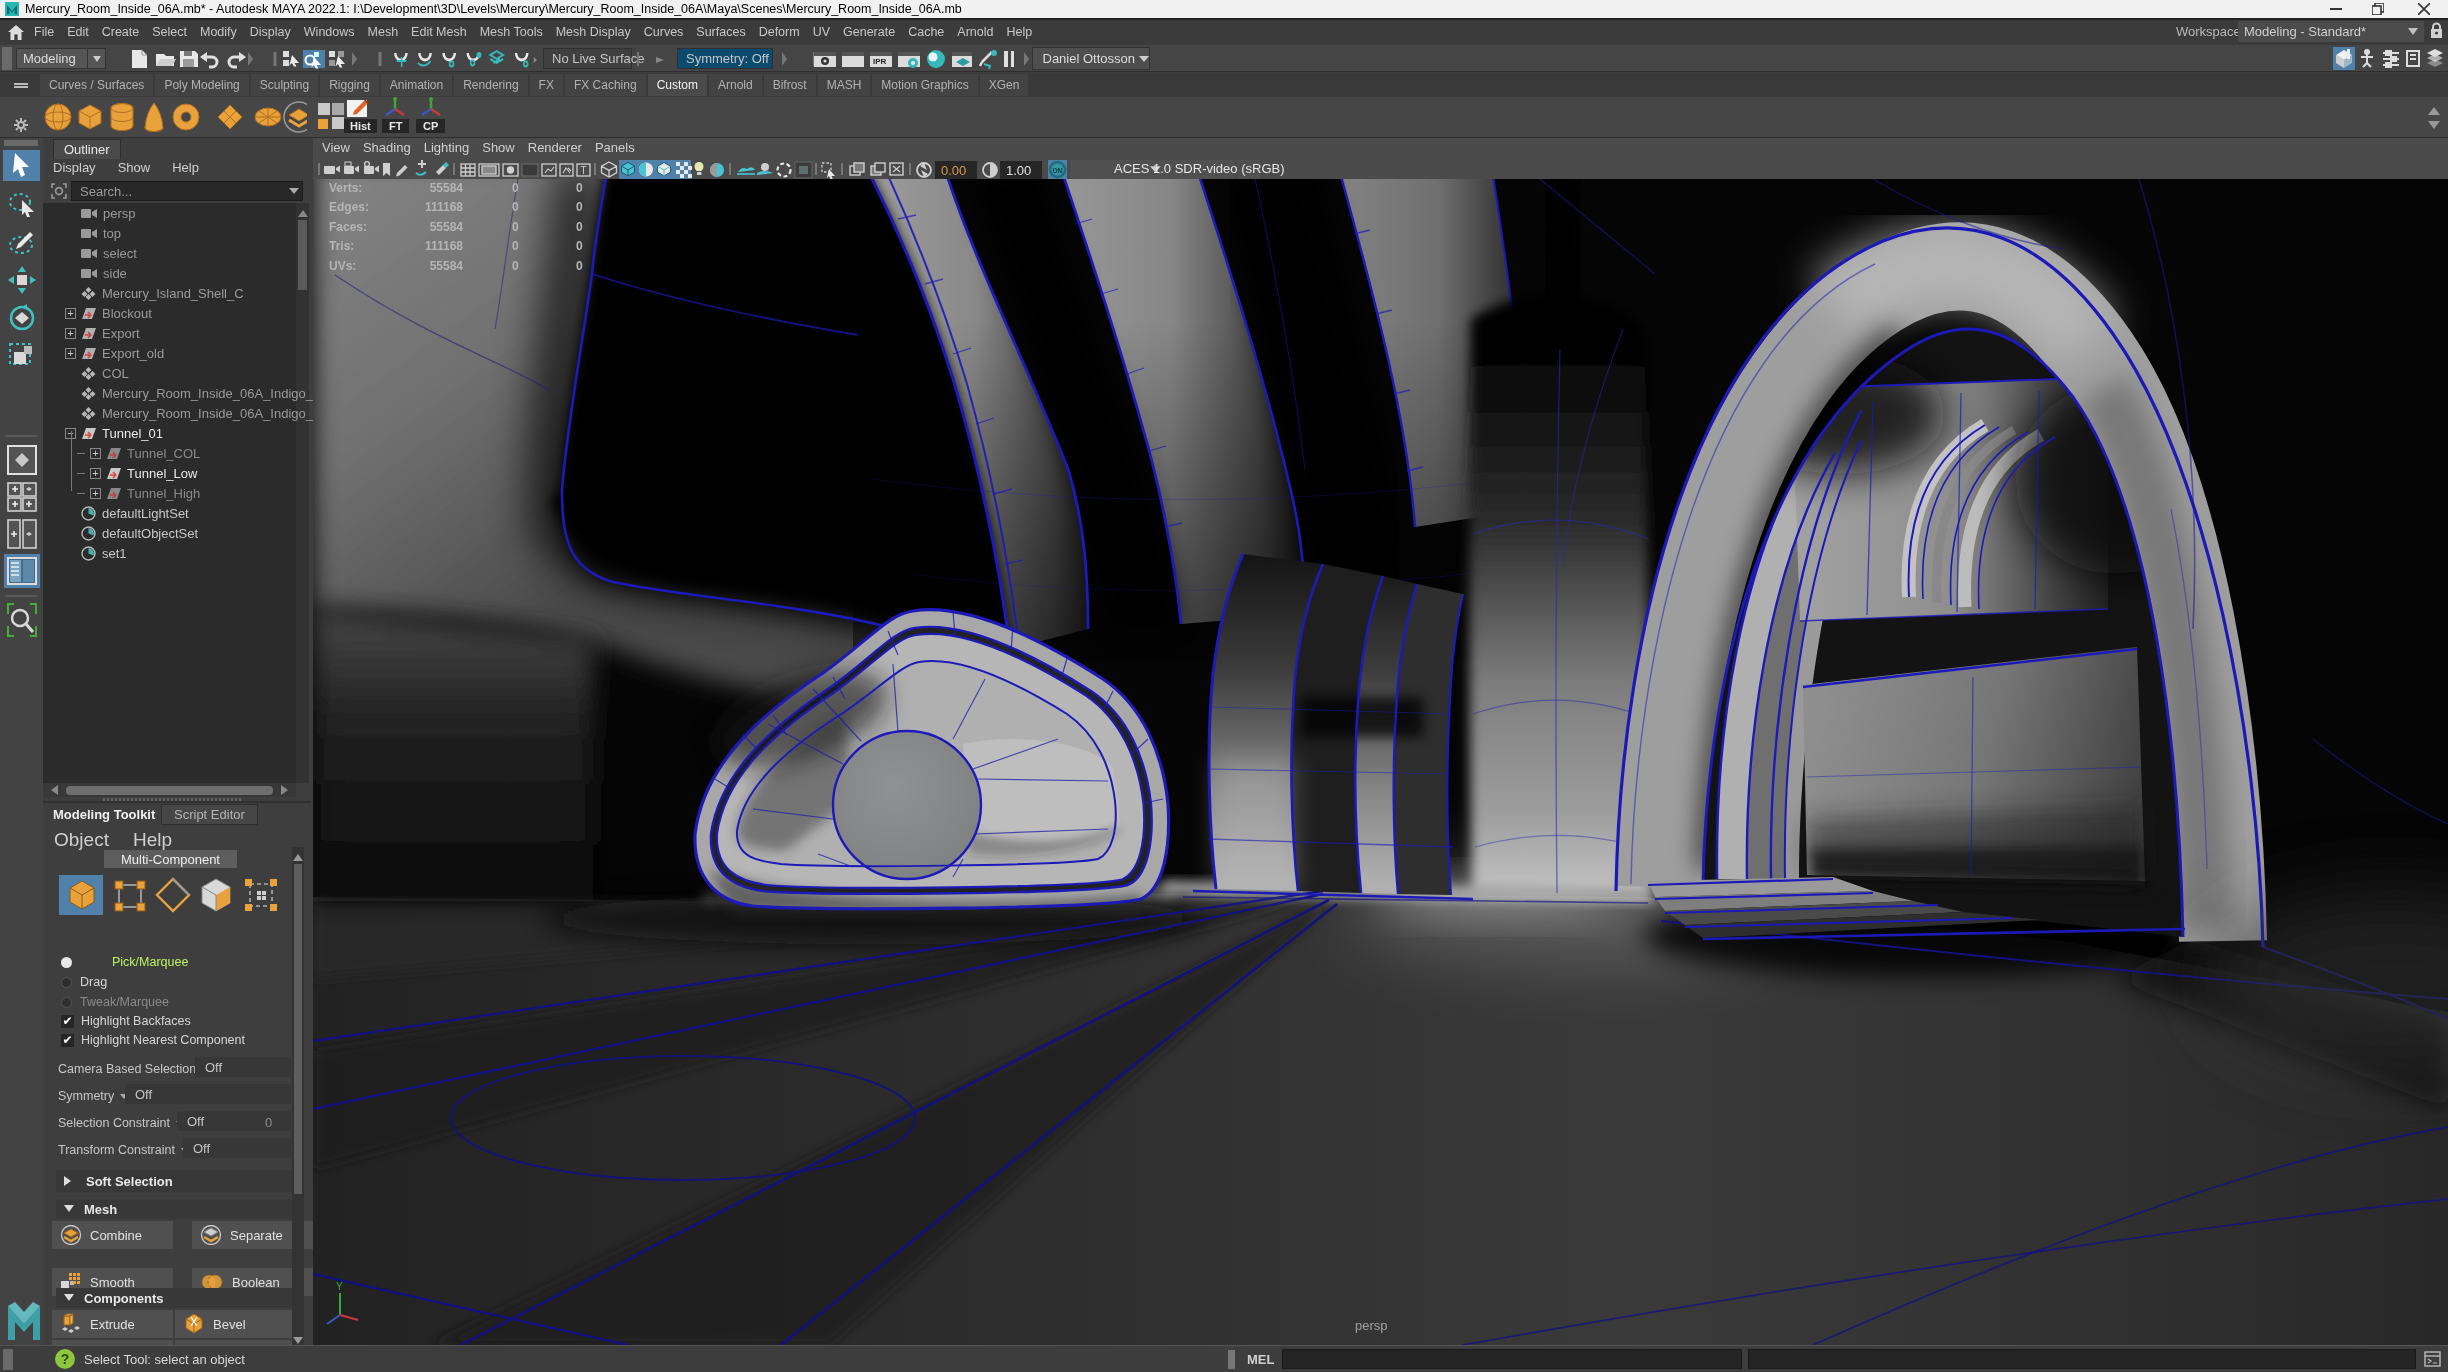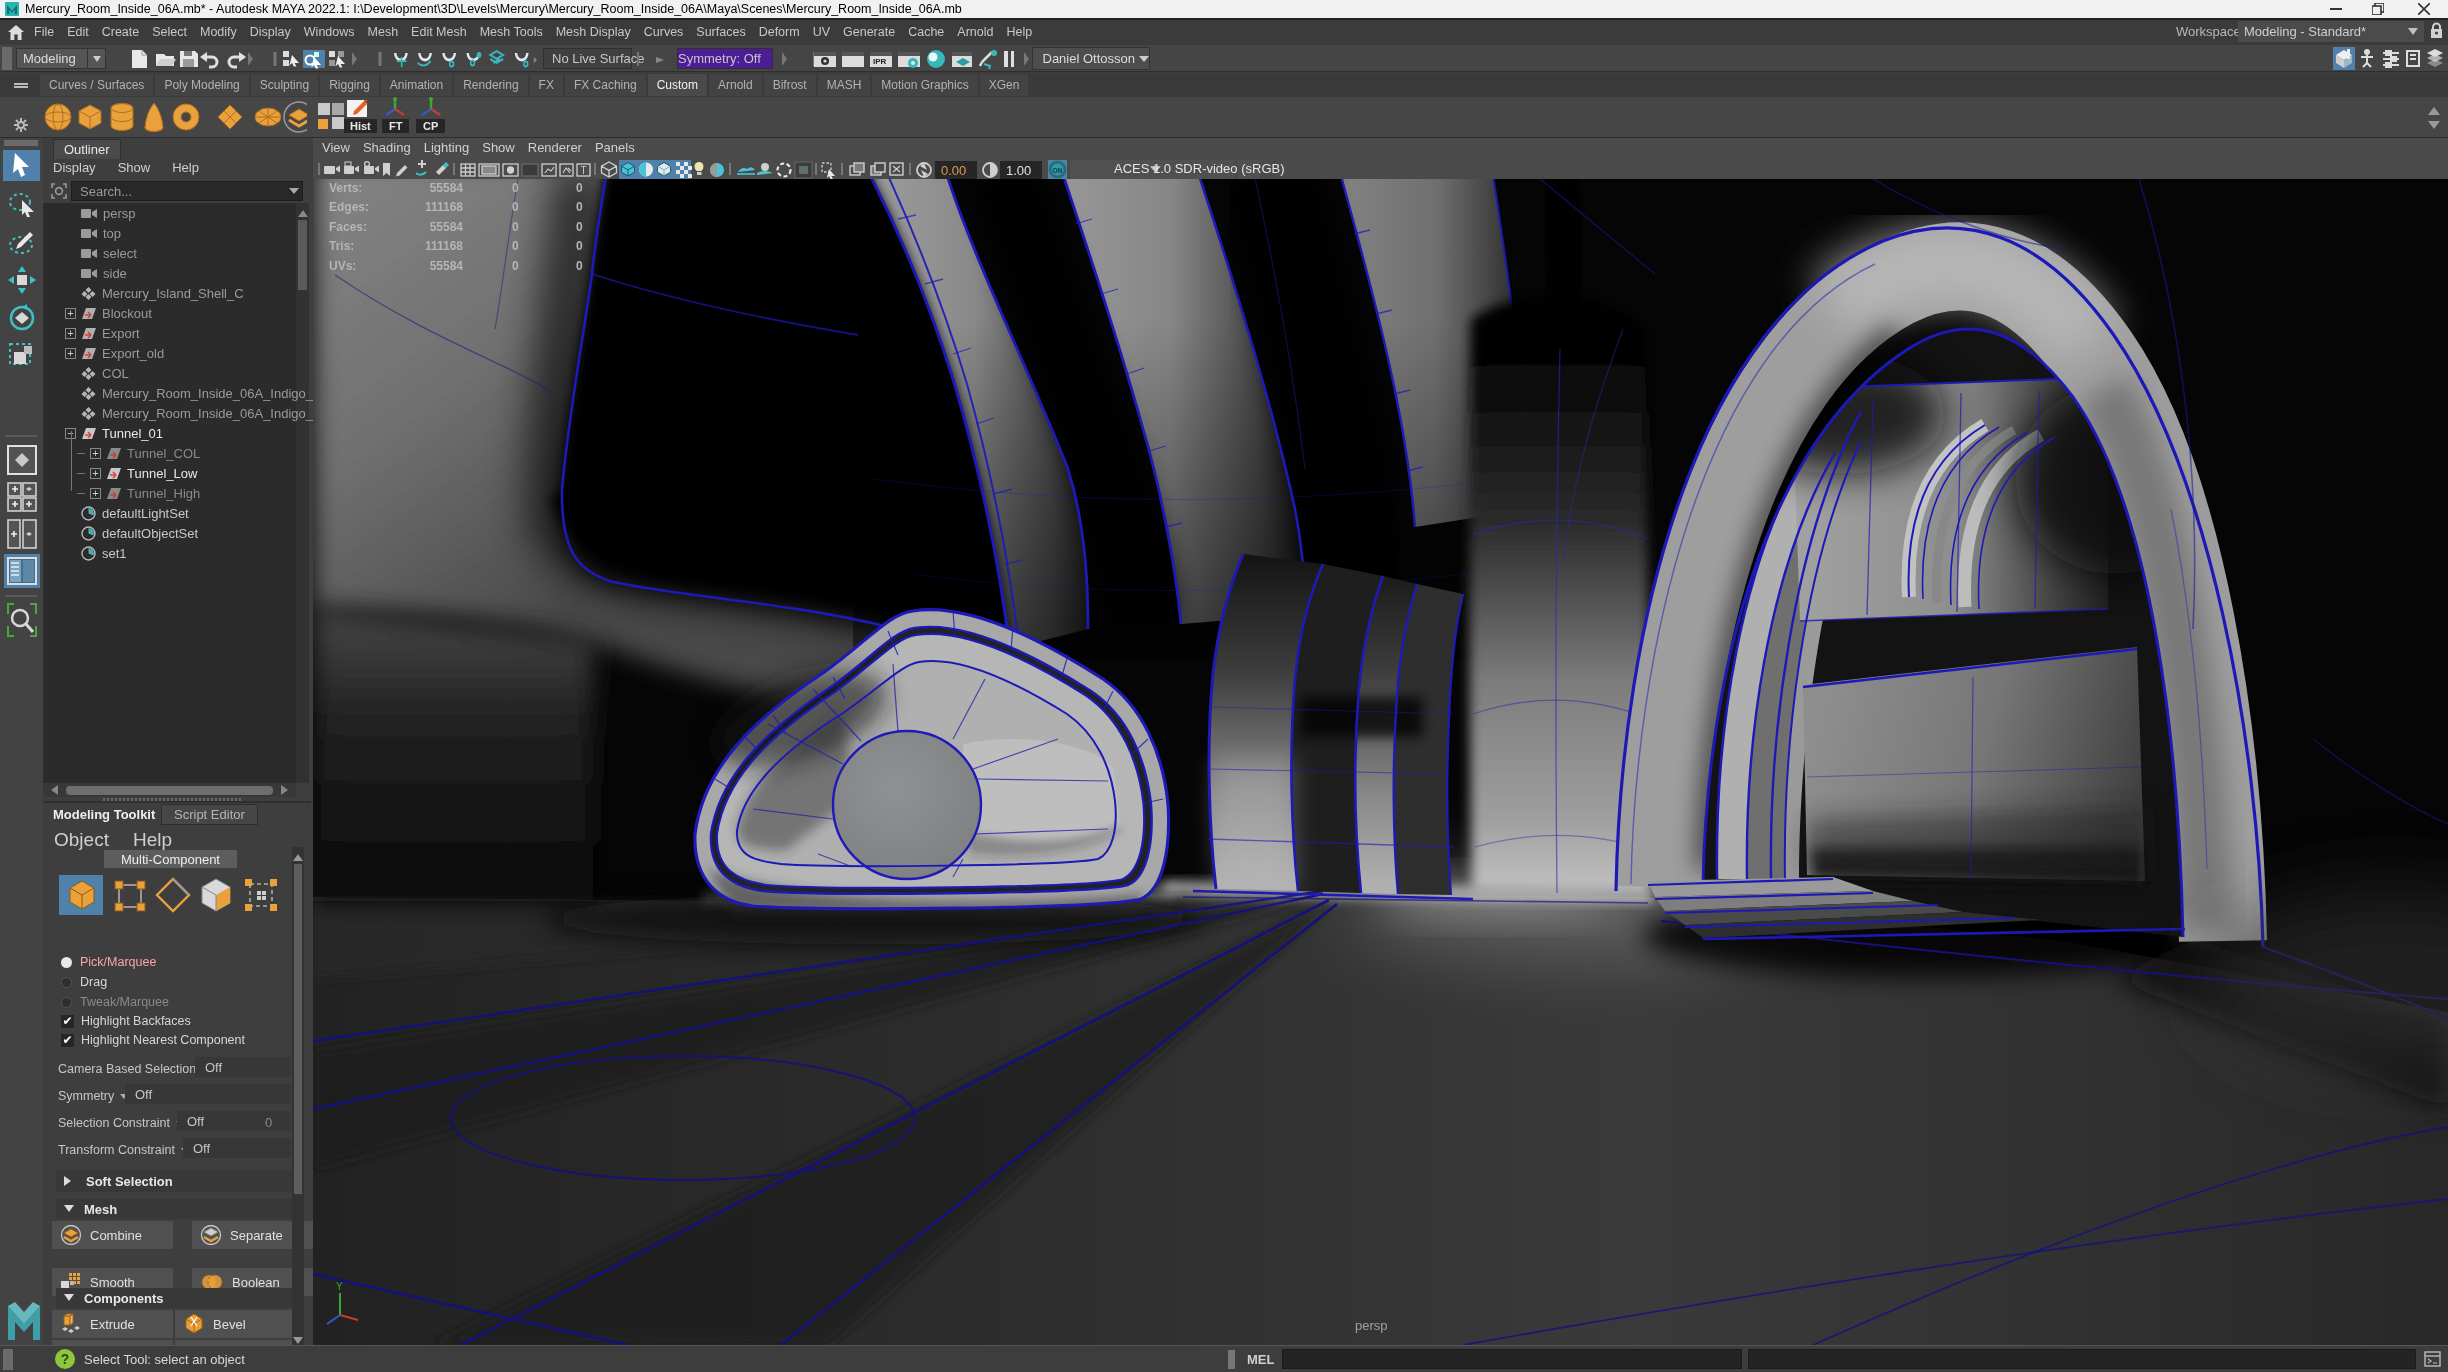--- a/index.html
+++ b/index.html
@@ -119,21 +119,21 @@
         <path d="M6 12 h12 M12 8 v10"></path>
         <path d="M32 14 q8 6 16 -2"></path>
         <circle cx="74" cy="15" r="2.4"></circle>
         <circle cx="100" cy="14" r="2.4"></circle>
           <circle cx="108" cy="6" r="2" fill="#37b8ba"></circle>
         <path d="M122 6 l8 -4 8 4 -8 4 z M126 14 l8 -4 M122 10 l8 4 8 -4"></path>
         <circle cx="166" cy="15" r="2.4"></circle>
       </g>
       <path d="M176 8 l4 3 -4 3" fill="#888"></path>
     </svg>
-    <div class="abs row" style="left:677px;top:3px;width:96px;height:21px;background:#4c1d95;border:1px solid #303030;color:#c6c6c6;font-size:13px;padding-left:0;white-space:nowrap;">Symmetry: Off</div>
+    <div class="abs row" style="left:677px;top:3px;width:96px;height:21px;background:#0c4a6e;border:1px solid #303030;color:#c6c6c6;font-size:13px;padding-left:8px;white-space:nowrap;">Symmetry: Off</div>
     <div class="abs row" style="left:543px;top:3px;width:89px;height:21px;background:#404040;border:1px solid #303030;color:#c6c6c6;font-size:13px;padding-left:8px;white-space:nowrap;">No Live Surface</div>
     <svg class="abs" style="left:636px;top:4px" width="40" height="20" viewBox="0 0 40 20">
         <path d="M2 3 v14" stroke="#777" stroke-width="2"></path>
         <path d="M20 8 l8 3 -8 3" fill="#888"></path>
       </svg>
     <svg class="abs" style="left:778px;top:4px" width="44" height="20" viewBox="0 0 44 20">
         <path d="M4 3 l5 7 -5 7" fill="#777"></path>
         <path d="M36 3 v14" stroke="#777" stroke-width="2"></path>
       </svg>
 
@@ -598,21 +598,21 @@
         <g fill="#cfcfcf">
           <rect x="14" y="14" width="4" height="4"></rect>
           <rect x="19" y="14" width="4" height="4"></rect>
           <rect x="14" y="19" width="4" height="4"></rect>
           <rect x="19" y="19" width="4" height="4"></rect>
         </g>
       </svg>
 
     <div class="abs row" style="left:18px;top:152px;gap:8px;">
         <span style="width:11px;height:11px;border-radius:50%;background:#e8e8e8;"></span>
-        <span style="color:#fca5a5;font-size:12.5px;">Pick/Marquee</span>
+        <span style="color:#bef264;font-size:12.5px;margin-left:32px;">Pick/Marquee</span>
       </div>
     <div class="abs row" style="left:18px;top:172px;gap:8px;">
         <span style="width:11px;height:11px;border-radius:50%;background:#2e2e2e;border:1px solid #555;"></span>
         <span style="color:#d6d6d6;font-size:12.5px;">Drag</span>
       </div>
     <div class="abs row" style="left:18px;top:192px;gap:8px;">
         <span style="width:11px;height:11px;border-radius:50%;background:#2e2e2e;border:1px solid #555;"></span>
         <span style="color:#8a8a8a;font-size:12.5px;">Tweak/Marquee</span>
       </div>
     <div class="abs row" style="left:18px;top:211px;gap:7px;">

